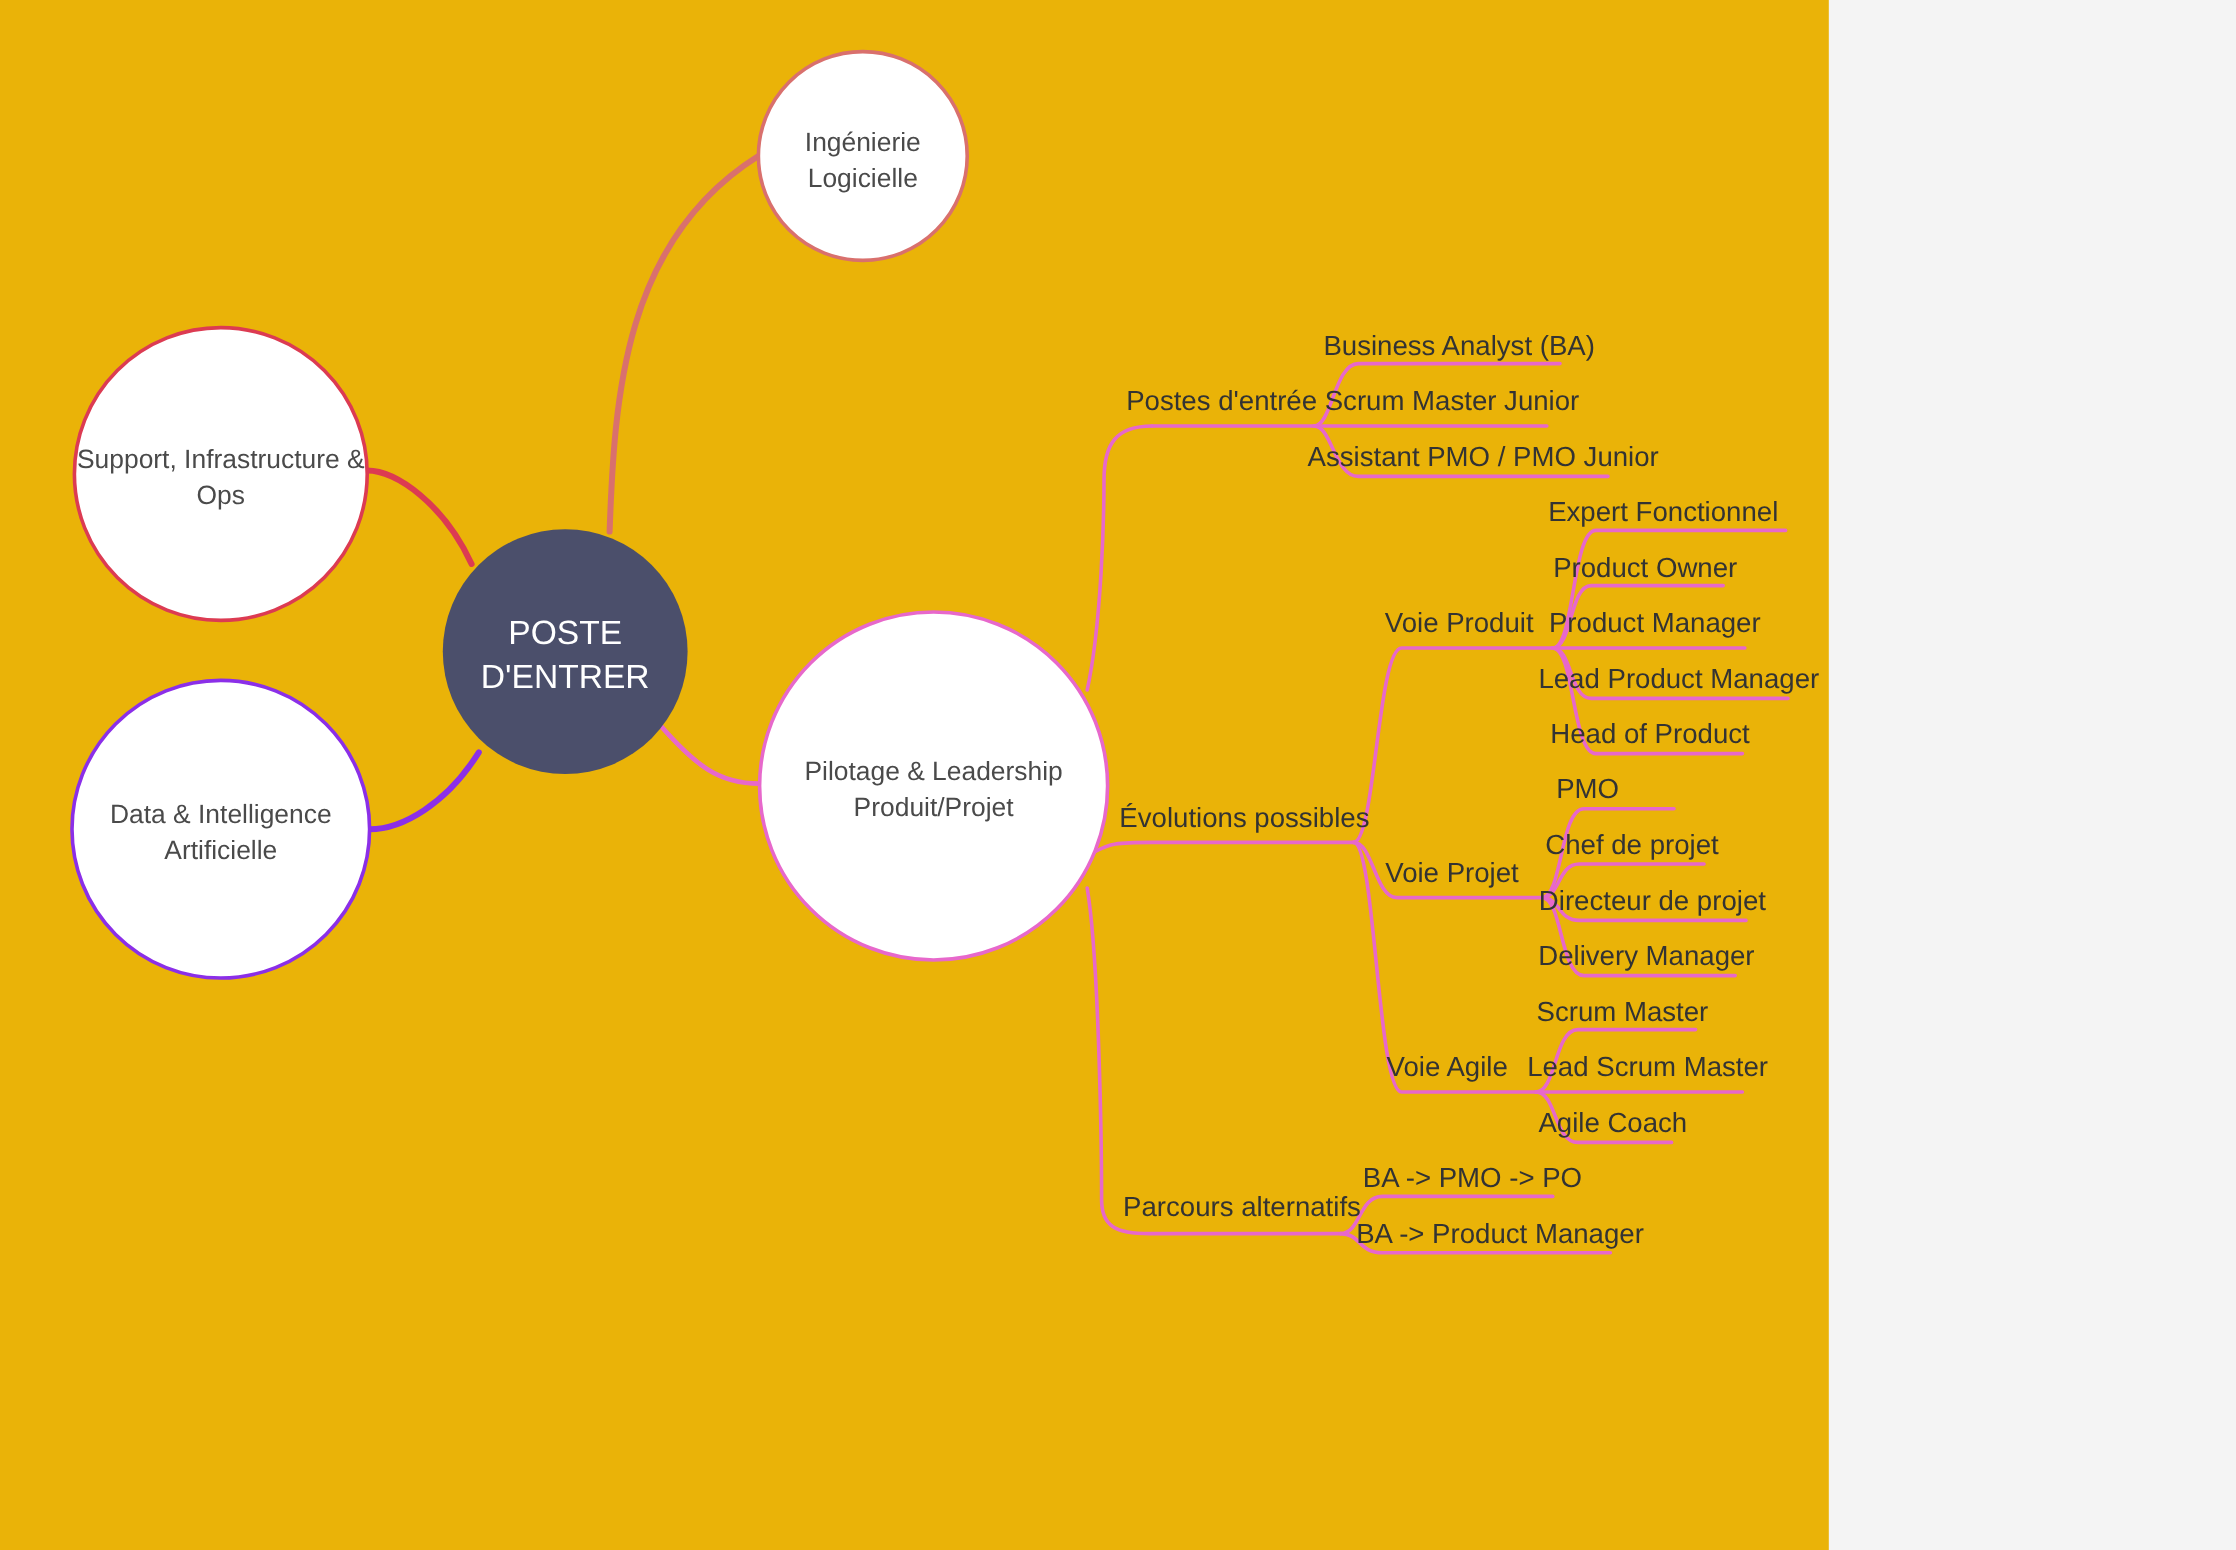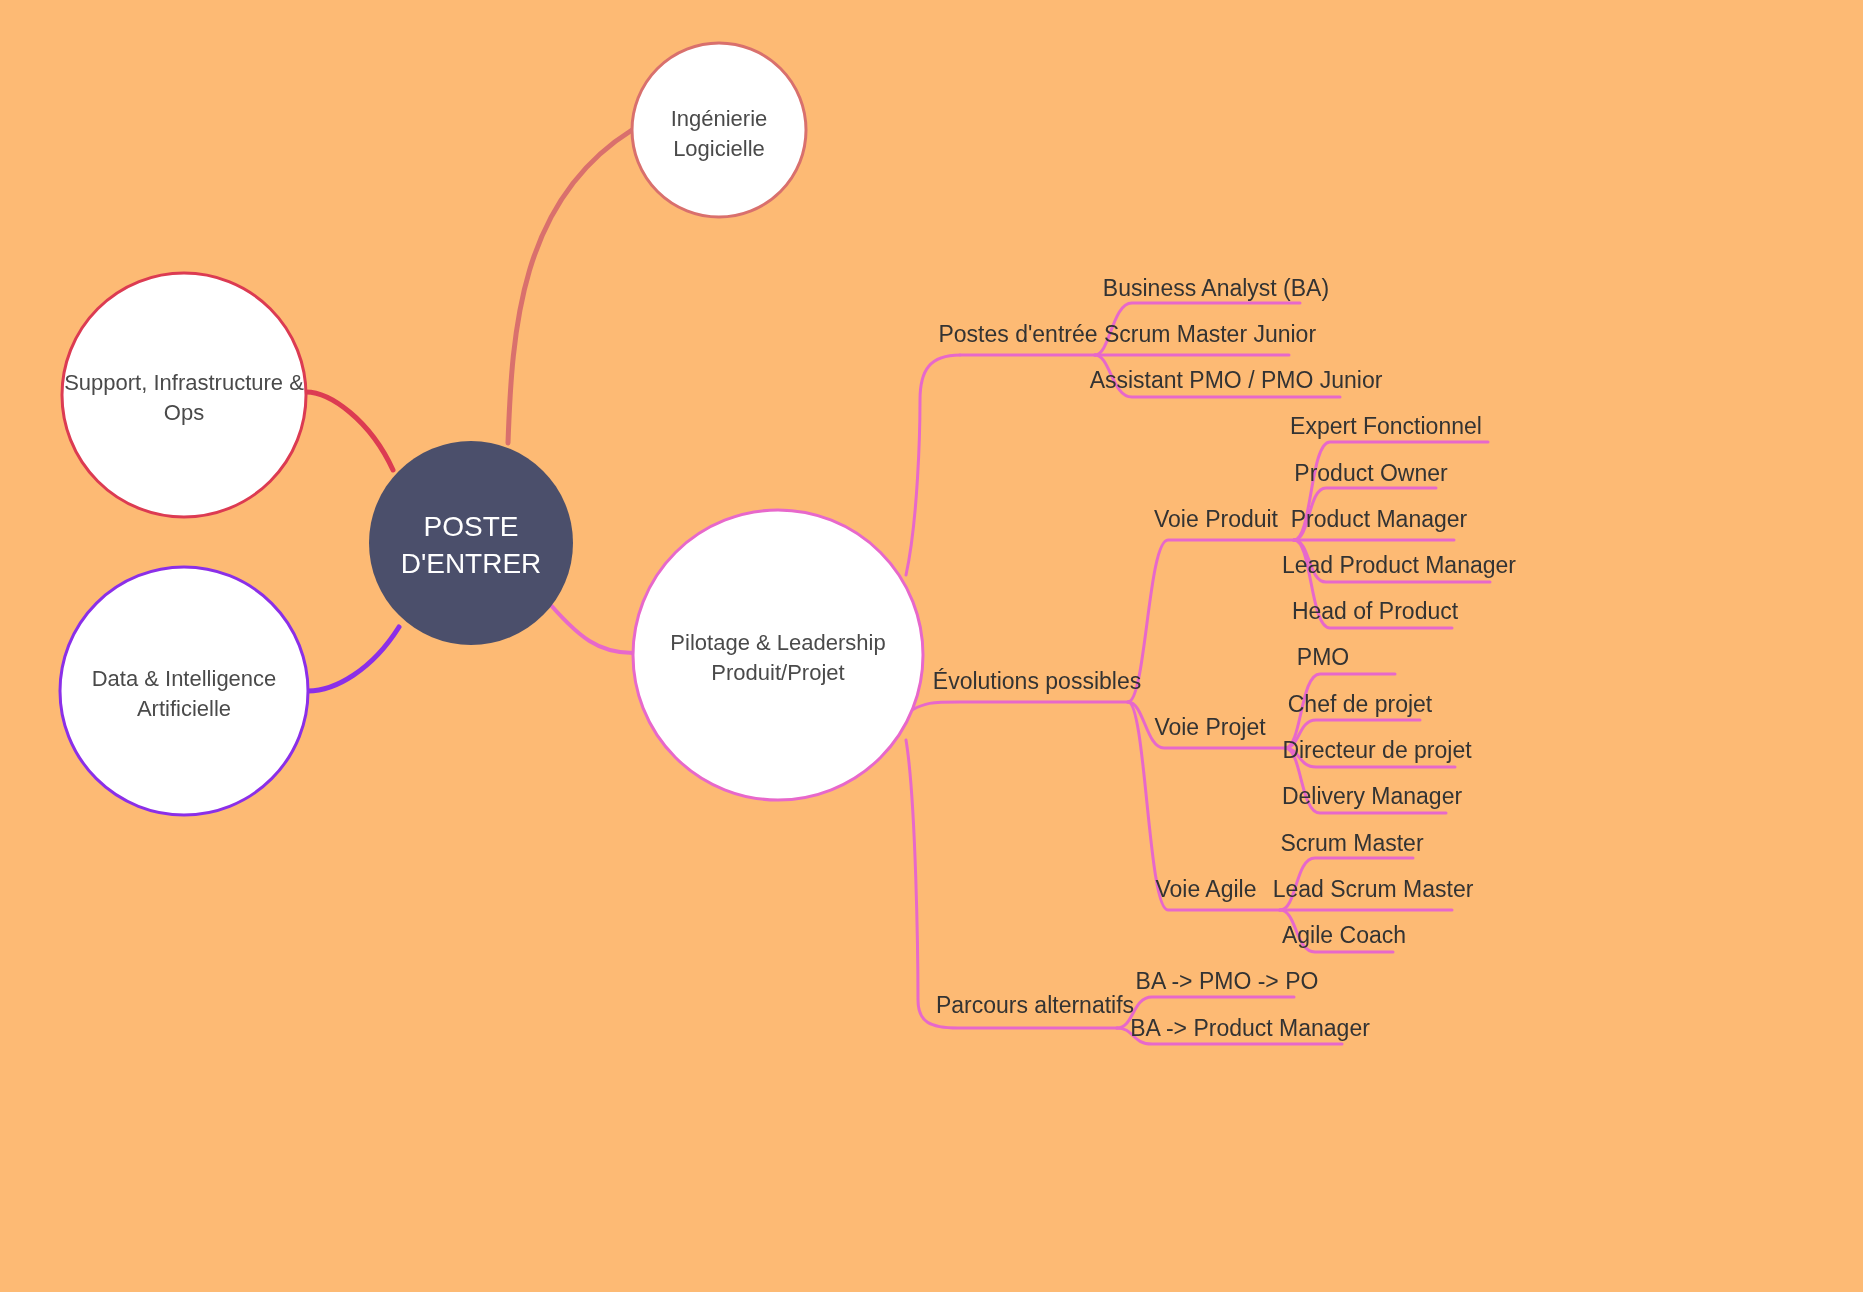--- a/index.html
+++ b/index.html
@@ -9,23 +9,23 @@
     background: #f4f4f4;
   }
   body {
     width: 1863px;
     height: 1292px;
     overflow: hidden;
     font-family: "Liberation Sans", "DejaVu Sans", sans-serif;
   }
   #mindmap-root {
     position: relative;
-    width: 1863px;
+    width: 1524px;
     height: 1292px;
-    background: #fdba74;
+    background: #eab308;
   }
   svg#mindmap-canvas {
     position: absolute;
     top: 0;
     left: 0;
     width: 1863px;
     height: 1292px;
     display: block;
   }
   .edge {

